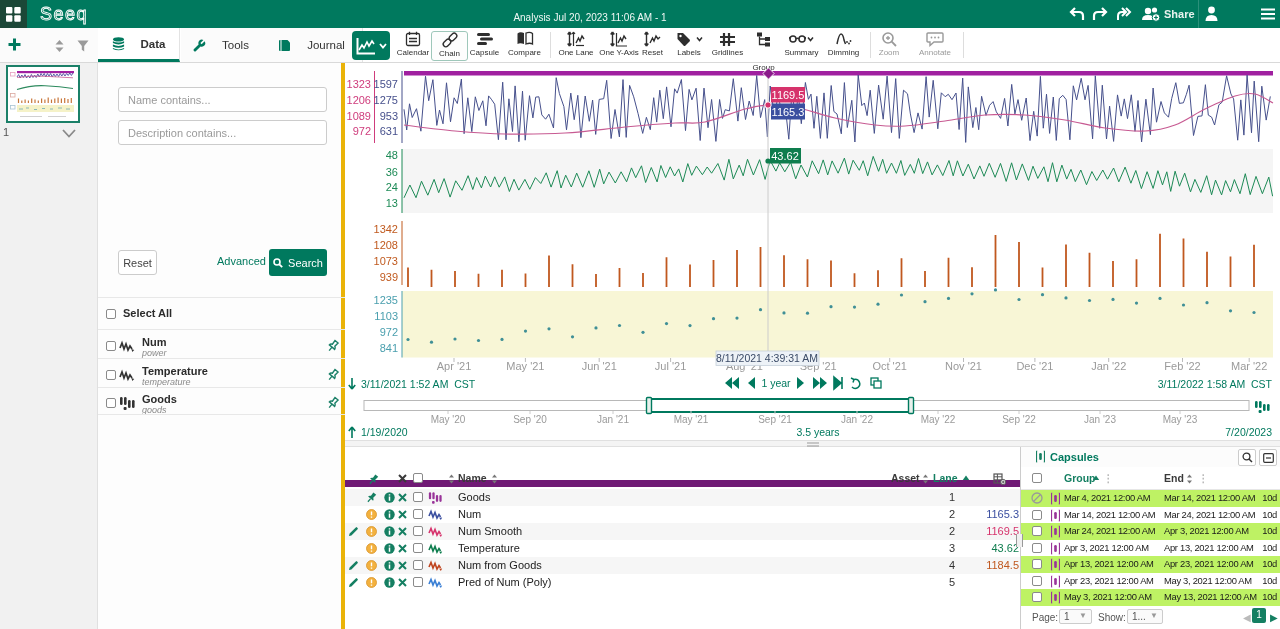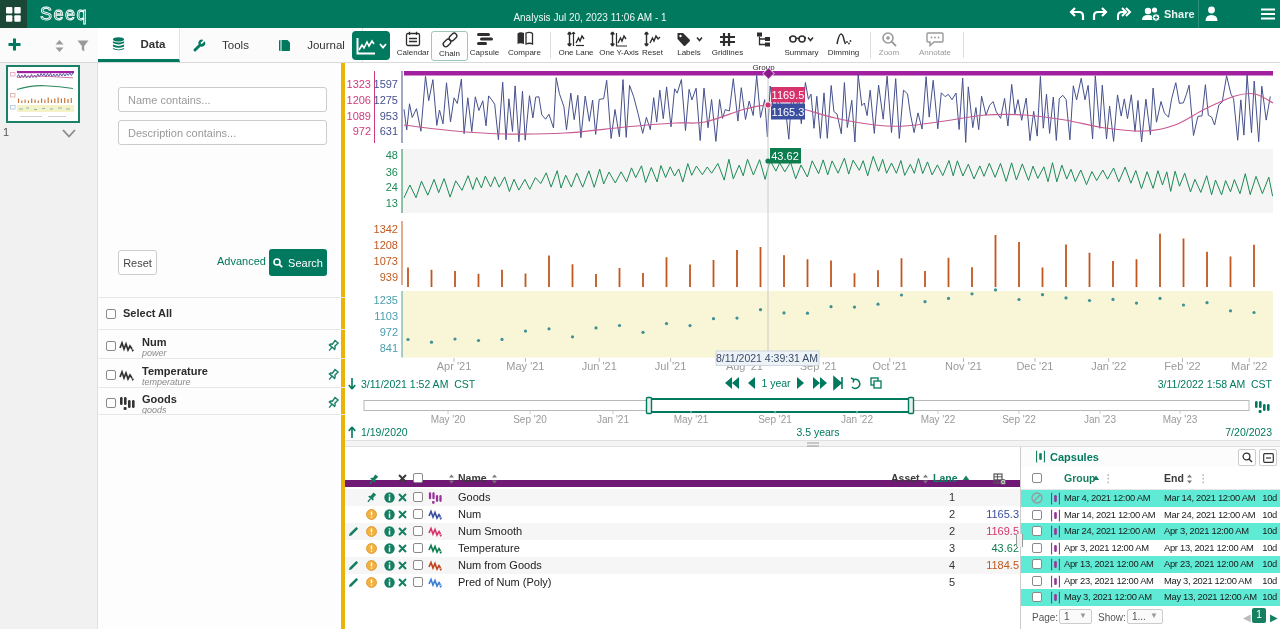--- a/index.html
+++ b/index.html
@@ -45,21 +45,21 @@
 #chart { position:absolute; left:345px; top:63px; width:935px; height:384px; }
 
 #dragbar { position:absolute; left:345px; top:440px; width:935px; height:7px; background:#f4f4f4; border-top:1px solid #e0e0e0; border-bottom:1px solid #e0e0e0; }
 #details { position:absolute; left:345px; top:447px; width:675px; height:182px; background:#fff; }
 #capsules { position:absolute; left:1020px; top:447px; width:260px; height:182px; background:#fff; border-left:1px solid #ccc; }
 .phead { position:absolute; left:0; top:0; width:100%; height:20px; background:#fcfcfc; }
 .ptitle { font-size:11px; font-weight:bold; color:#00795e; }
 .drow { position:absolute; left:0; width:675px; height:17px; font-size:11px; color:#1a1a1a; }
 .drow.alt { background:#f6f6f6; }
 .crow { position:absolute; left:0; width:259px; height:17px; font-size:9.4px; letter-spacing:-0.3px; color:#1a1a1a; }
-.crow.alt { background:#5eead4; }
+.crow.alt { background:#bef264; }
 svg { display:block; } #advlink svg { display:inline-block; vertical-align:middle; }
 .ic { position:absolute; }
 </style>
 </head>
 <body>
 
 <div id="topbar">
   <div class="sq">
     <svg class="ic" style="left:6px;top:7px" width="15" height="15" viewBox="0 0 15 15">
         <rect x="0" y="0" width="6.4" height="6.4" rx="1" fill="#fff"></rect>

